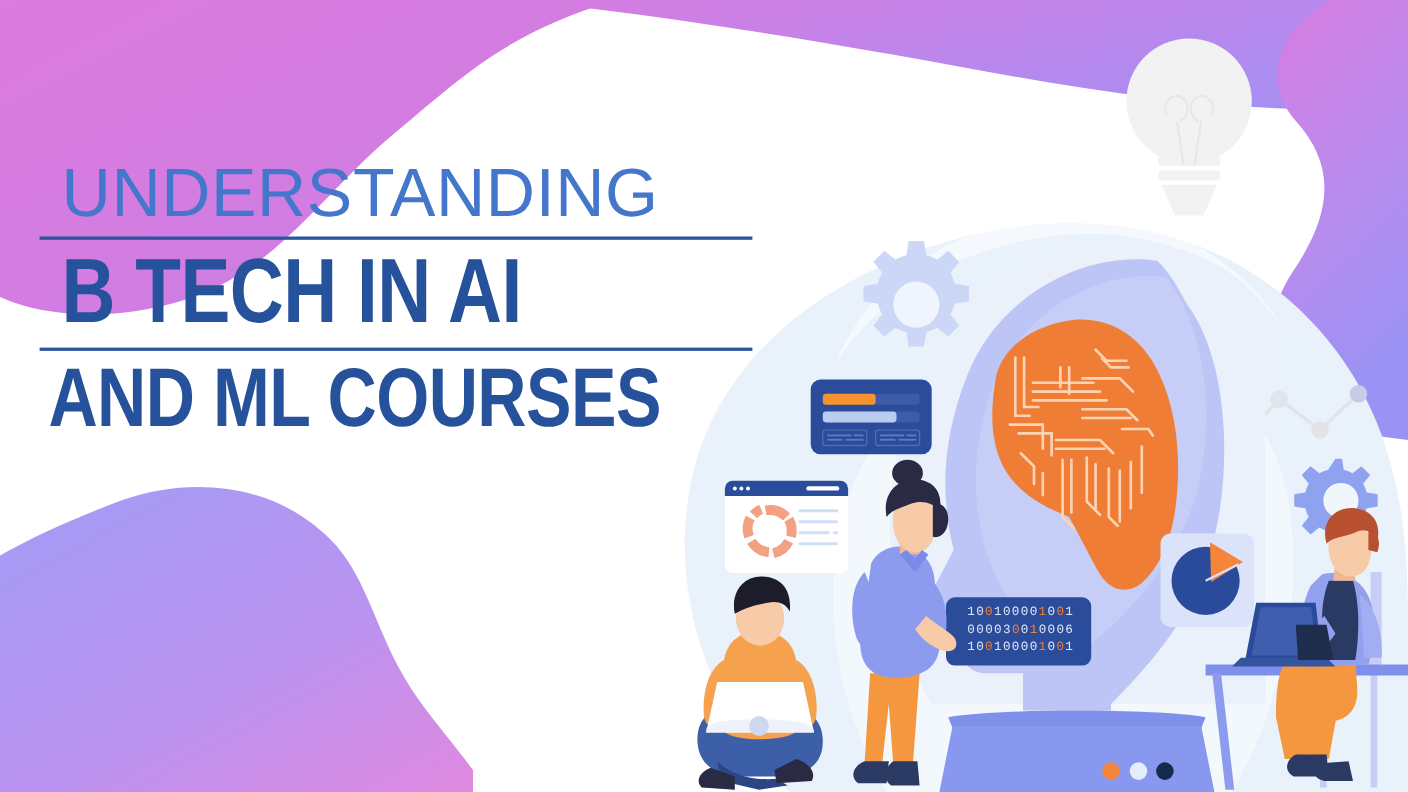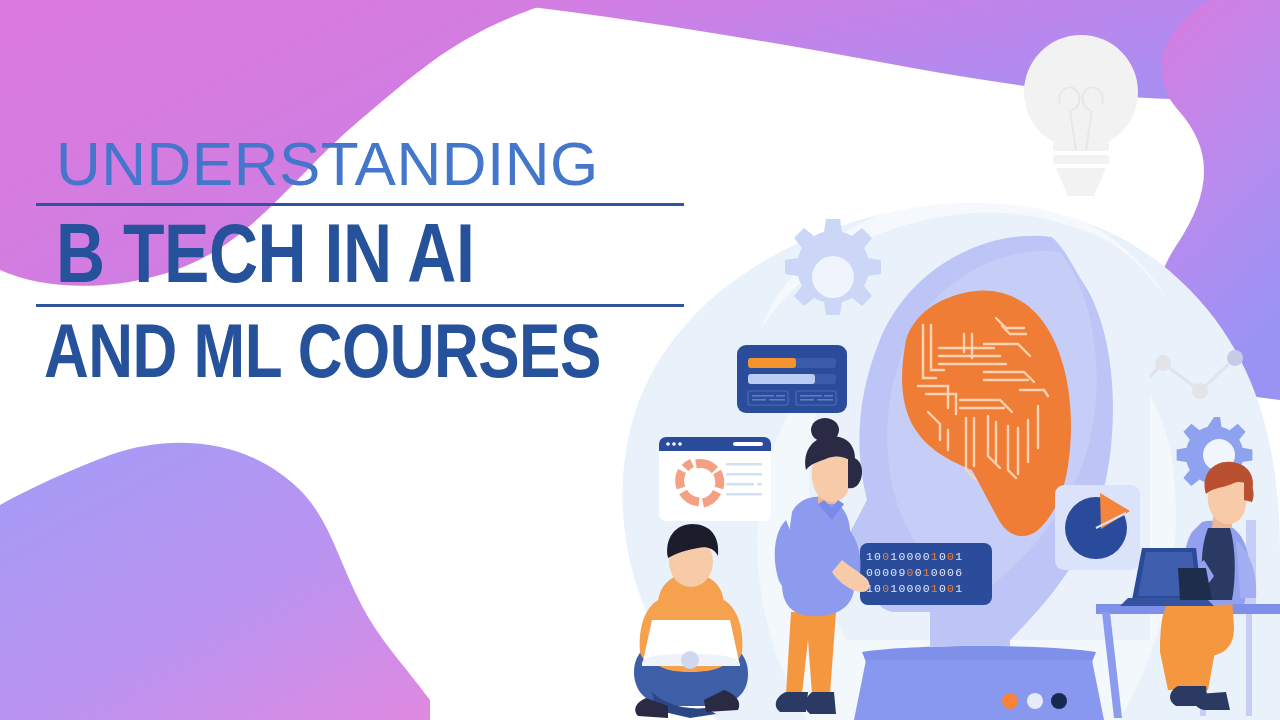--- a/index.html
+++ b/index.html
@@ -9,21 +9,21 @@
     background:#ffffff;
     position:relative;
   }
   #stage { position:absolute; inset:0; width:1280px; height:720px; overflow:hidden; background:#ffffff; }
   .layer { position:absolute; inset:0; width:1280px; height:720px; }
   svg.layer { display:block; }
 
   
   #headline {
     position:absolute;
-    left:36px; top:132px;
+    left:36px; top:144px;
     width:660px;
     z-index:40;
   }
   .title-line {
     white-space:nowrap;
     letter-spacing:0.5px;
   }
   #title-1 {
     font-size:62px;
     font-weight:400;
@@ -264,23 +264,23 @@
     <circle cx="1096" cy="528" r="31" fill="#2a4b9b"></circle>
     <path d="M1100,493 L1130,511 L1101,529 Z" fill="#f5853a"></path>
     <path d="M1096,528 L1126,513" stroke="#dbe3fa" stroke-width="2" fill="none"></path>
   </svg>
 
   <svg class="layer" viewBox="0 0 1280 720">
     <rect x="860" y="543" width="132" height="62" rx="8" fill="#2b4c9b"></rect>
   </svg>
   <div style="position:absolute; left:866px; top:549px; width:124px; z-index:33;
               font-family:'Liberation Mono', monospace; font-size:11.5px; letter-spacing:1.2px;
-              line-height:16px; ">
+              line-height:16px; text-align:center;">
     <div><span style="color:#dfe7f7">10</span><span style="color:#f07d35">0</span><span style="color:#dfe7f7">10000</span><span style="color:#f07d35">1</span><span style="color:#dfe7f7">0</span><span style="color:#f07d35">0</span><span style="color:#dfe7f7">1</span></div>
-    <div><span style="color:#dfe7f7">00009</span><span style="color:#f07d35">0</span><span style="color:#dfe7f7">0</span><span style="color:#f07d35">1</span><span style="color:#dfe7f7">0006</span></div>
+    <div><span style="color:#dfe7f7">00003</span><span style="color:#f07d35">0</span><span style="color:#dfe7f7">0</span><span style="color:#f07d35">1</span><span style="color:#dfe7f7">0006</span></div>
     <div><span style="color:#dfe7f7">10</span><span style="color:#f07d35">0</span><span style="color:#dfe7f7">10000</span><span style="color:#f07d35">1</span><span style="color:#dfe7f7">0</span><span style="color:#f07d35">0</span><span style="color:#dfe7f7">1</span></div>
   </div>
 
   <svg class="layer" viewBox="0 0 1280 720">
 
     <g>
 
       <path d="M634,672 C634,652 648,641 672,640 L710,640 C734,641 748,654 748,674 C748,694 734,706 708,706 L674,706 C650,706 634,694 634,672 Z" fill="#3c5fa8"></path>
       <path d="M652,692 C664,704 684,710 706,708 L716,714 L690,718 L656,710 Z" fill="#2b4682"></path>
       <path d="M724,690 C736,694 742,702 738,710 L706,712 L704,700 Z" fill="#2a2a44"></path>

